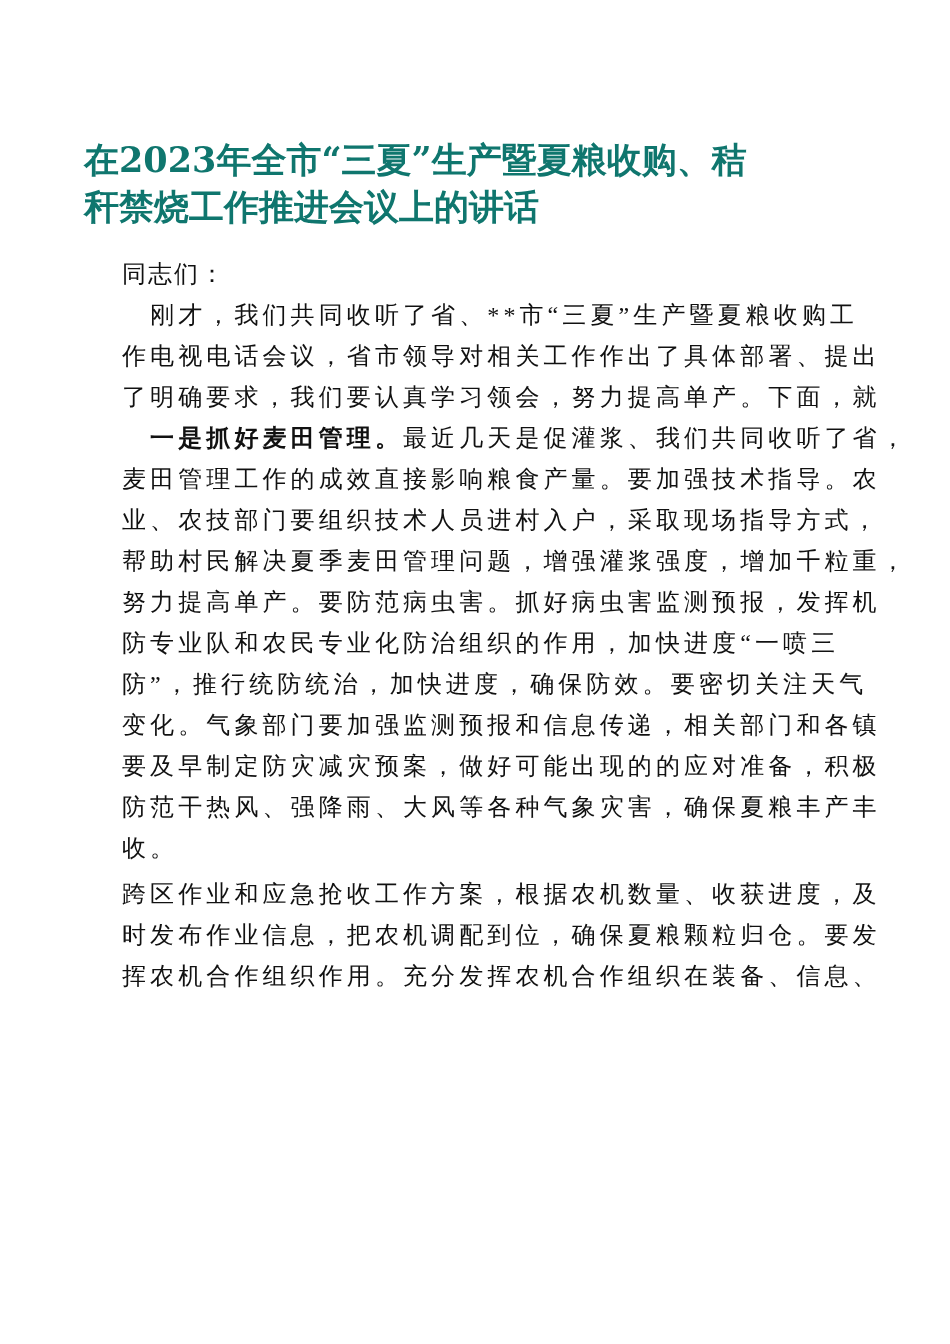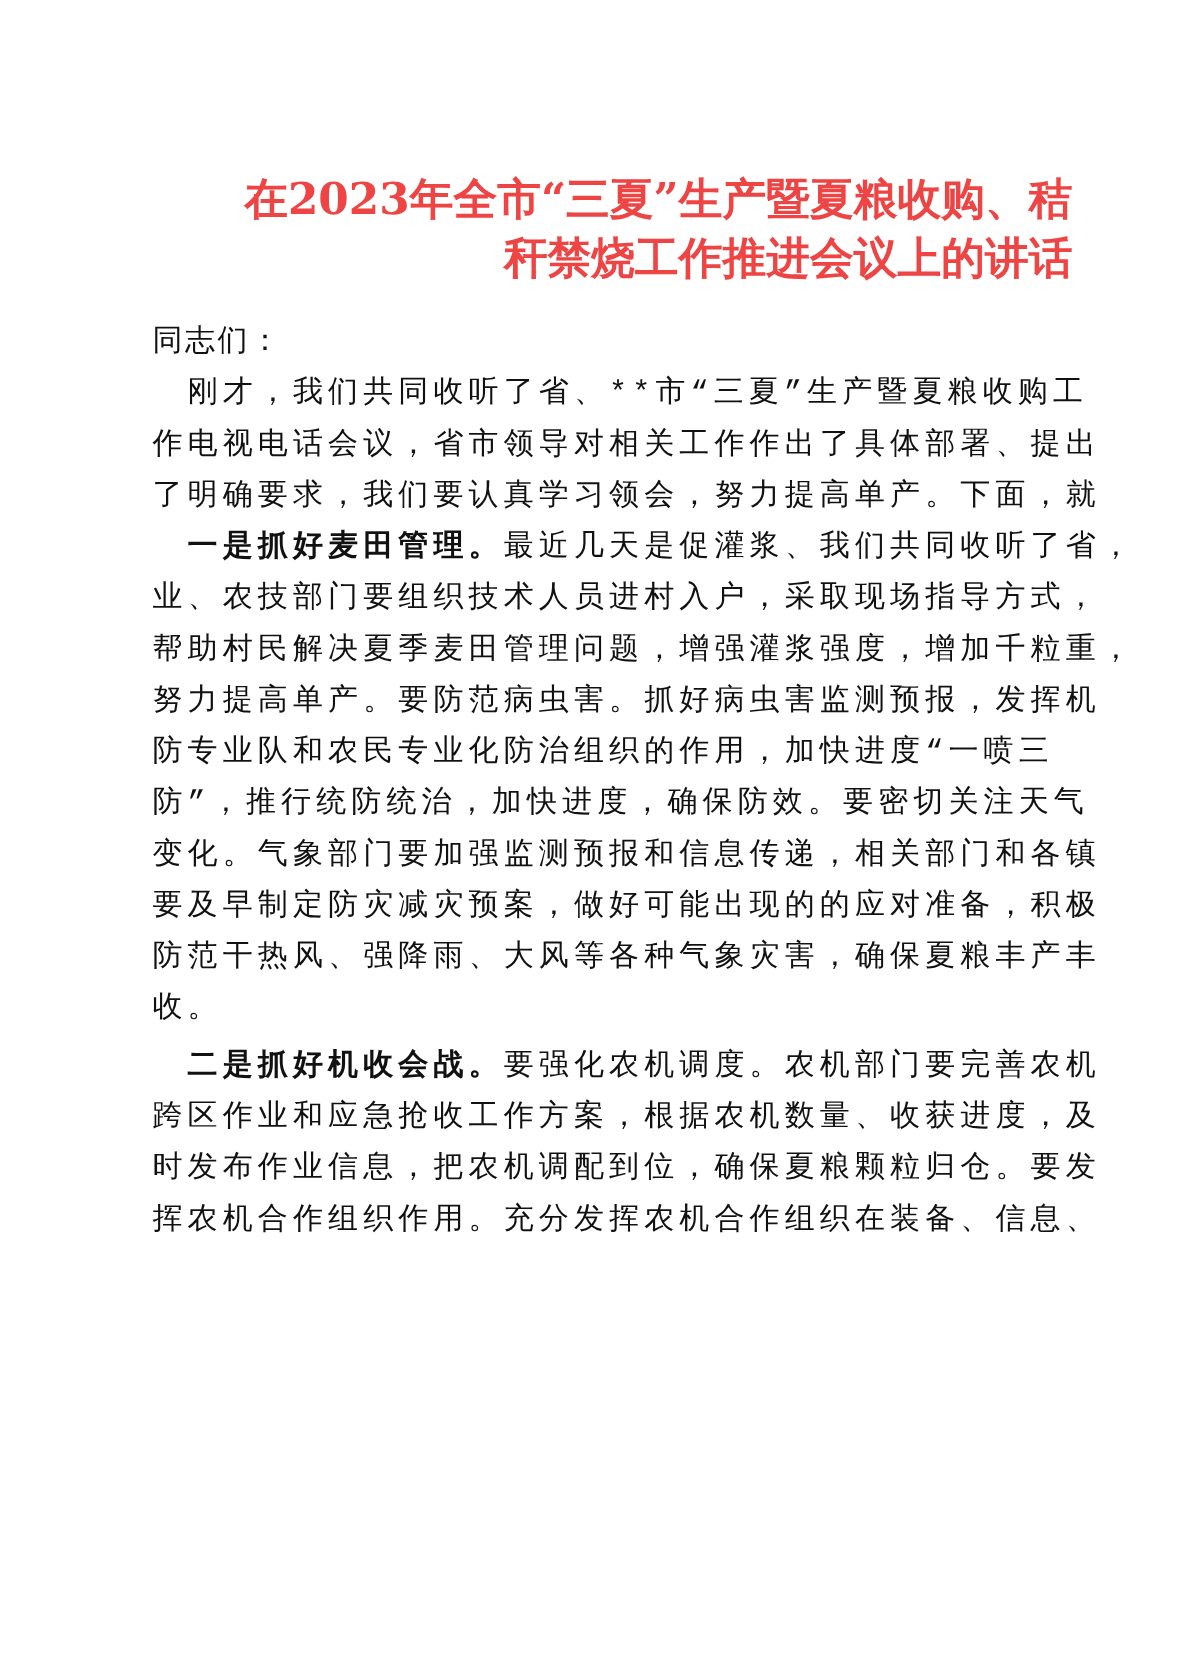--- a/index.html
+++ b/index.html
@@ -1,28 +1,28 @@
 <!DOCTYPE html>
 <html><head>
   <meta charset="utf-8">
   <style>
     html, body { margin: 0; padding: 0; background: #ffffff; }
     body { width: 950px; height: 1344px; position: relative; overflow: hidden; color: #111; }
     .page { position: absolute; left: 0; top: 0; width: 950px; height: 1344px; background: #fff; }
     .title {
-      position: absolute; left: 108px; width: 750px; top: 136px;
-      text-align: right;
+      position: absolute; left: 84px; width: 750px; top: 136px;
+      text-align: left;
       font-family: "DejaVu Serif", "Liberation Serif", serif;
-      font-weight: bold; font-size: 35px; line-height: 47px; color: #ef4444;
+      font-weight: bold; font-size: 35px; line-height: 47px; color: #0f766e;
       letter-spacing: 0px;
     }
     .title .line { display: block; white-space: nowrap; }
     .body {
       position: absolute; left: 122px; width: 710px; top: 254px;
-      font-family: Liberation Mono, monospace;
+      font-family: Liberation Serif, serif;
       font-size: 24px; line-height: 41px; color: #111;
     }
     .body .line { display: block; white-space: nowrap; height: 41px; letter-spacing: 4.1px; }
     .body .greeting { letter-spacing: 2px; }
     .body .lead { font-weight: bold; }
     .gap { display: block; height: 5px; }
   </style>
 </head>
 <body>
 
@@ -37,34 +37,34 @@
     <span class="line greeting">同志们：</span>
 
     <div>
       <span class="line">　刚才，我们共同收听了省、**市“三夏”生产暨夏粮收购工</span>
       <span class="line">作电视电话会议，省市领导对相关工作作出了具体部署、提出</span>
       <span class="line">了明确要求，我们要认真学习领会，努力提高单产。下面，就</span>
     </div>
 
     <div>
       <span class="line"><span class="lead">　一是抓好麦田管理。</span><span>最近几天是促灌浆、我们共同收听了省，</span></span>
+      <span class="line">麦田管理工作的成效直接影响粮食产量。要加强技术指导。农</span>
       <span class="line">业、农技部门要组织技术人员进村入户，采取现场指导方式，</span>
       <span class="line">帮助村民解决夏季麦田管理问题，增强灌浆强度，增加千粒重，</span>
       <span class="line">努力提高单产。要防范病虫害。抓好病虫害监测预报，发挥机</span>
       <span class="line">防专业队和农民专业化防治组织的作用，加快进度“一喷三</span>
       <span class="line">防”，推行统防统治，加快进度，确保防效。要密切关注天气</span>
       <span class="line">变化。气象部门要加强监测预报和信息传递，相关部门和各镇</span>
       <span class="line">要及早制定防灾减灾预案，做好可能出现的的应对准备，积极</span>
       <span class="line">防范干热风、强降雨、大风等各种气象灾害，确保夏粮丰产丰</span>
       <span class="line">收。</span>
     </div>
 
     <span class="gap"></span>
 
     <div>
-      <span class="line"><span class="lead">　二是抓好机收会战。</span><span>要强化农机调度。农机部门要完善农机</span></span>
       <span class="line">跨区作业和应急抢收工作方案，根据农机数量、收获进度，及</span>
       <span class="line">时发布作业信息，把农机调配到位，确保夏粮颗粒归仓。要发</span>
       <span class="line">挥农机合作组织作用。充分发挥农机合作组织在装备、信息、</span>
     </div>
   </div>
 
 </div>
 
 </body></html>

